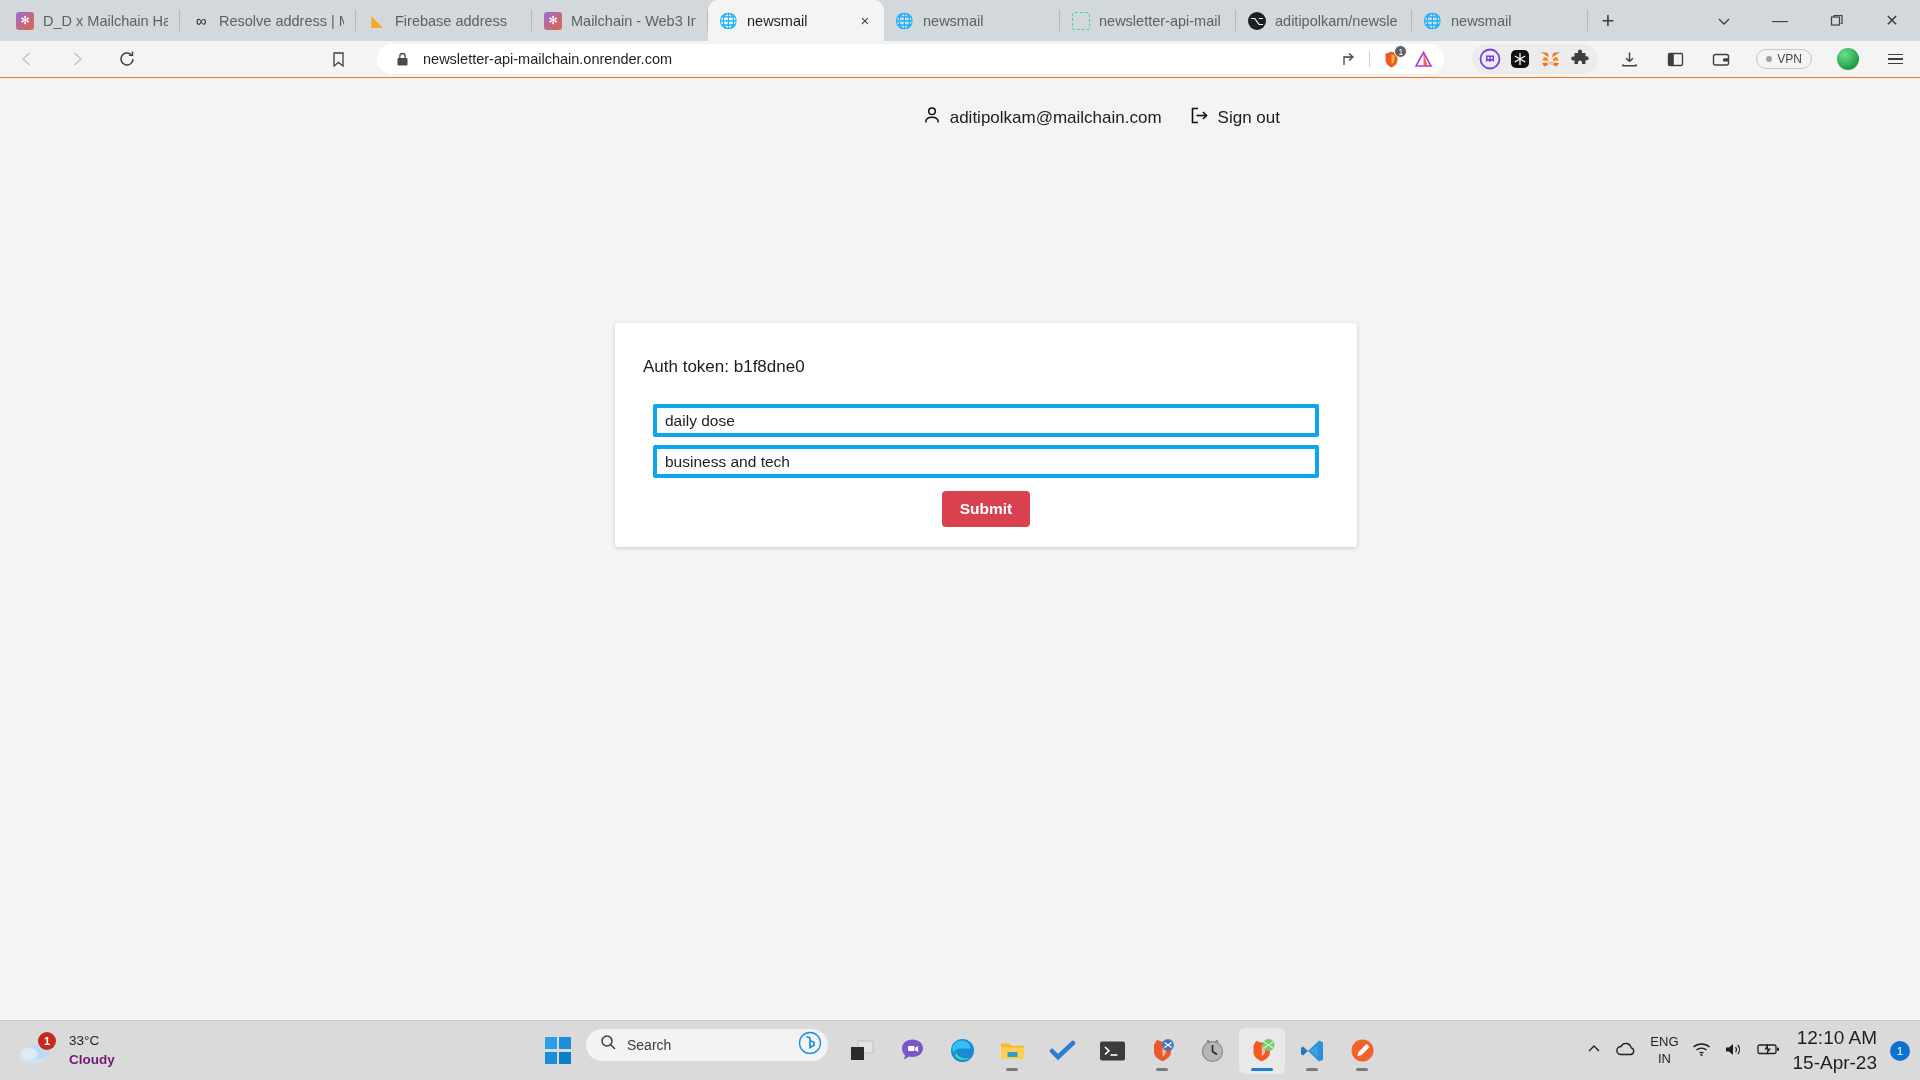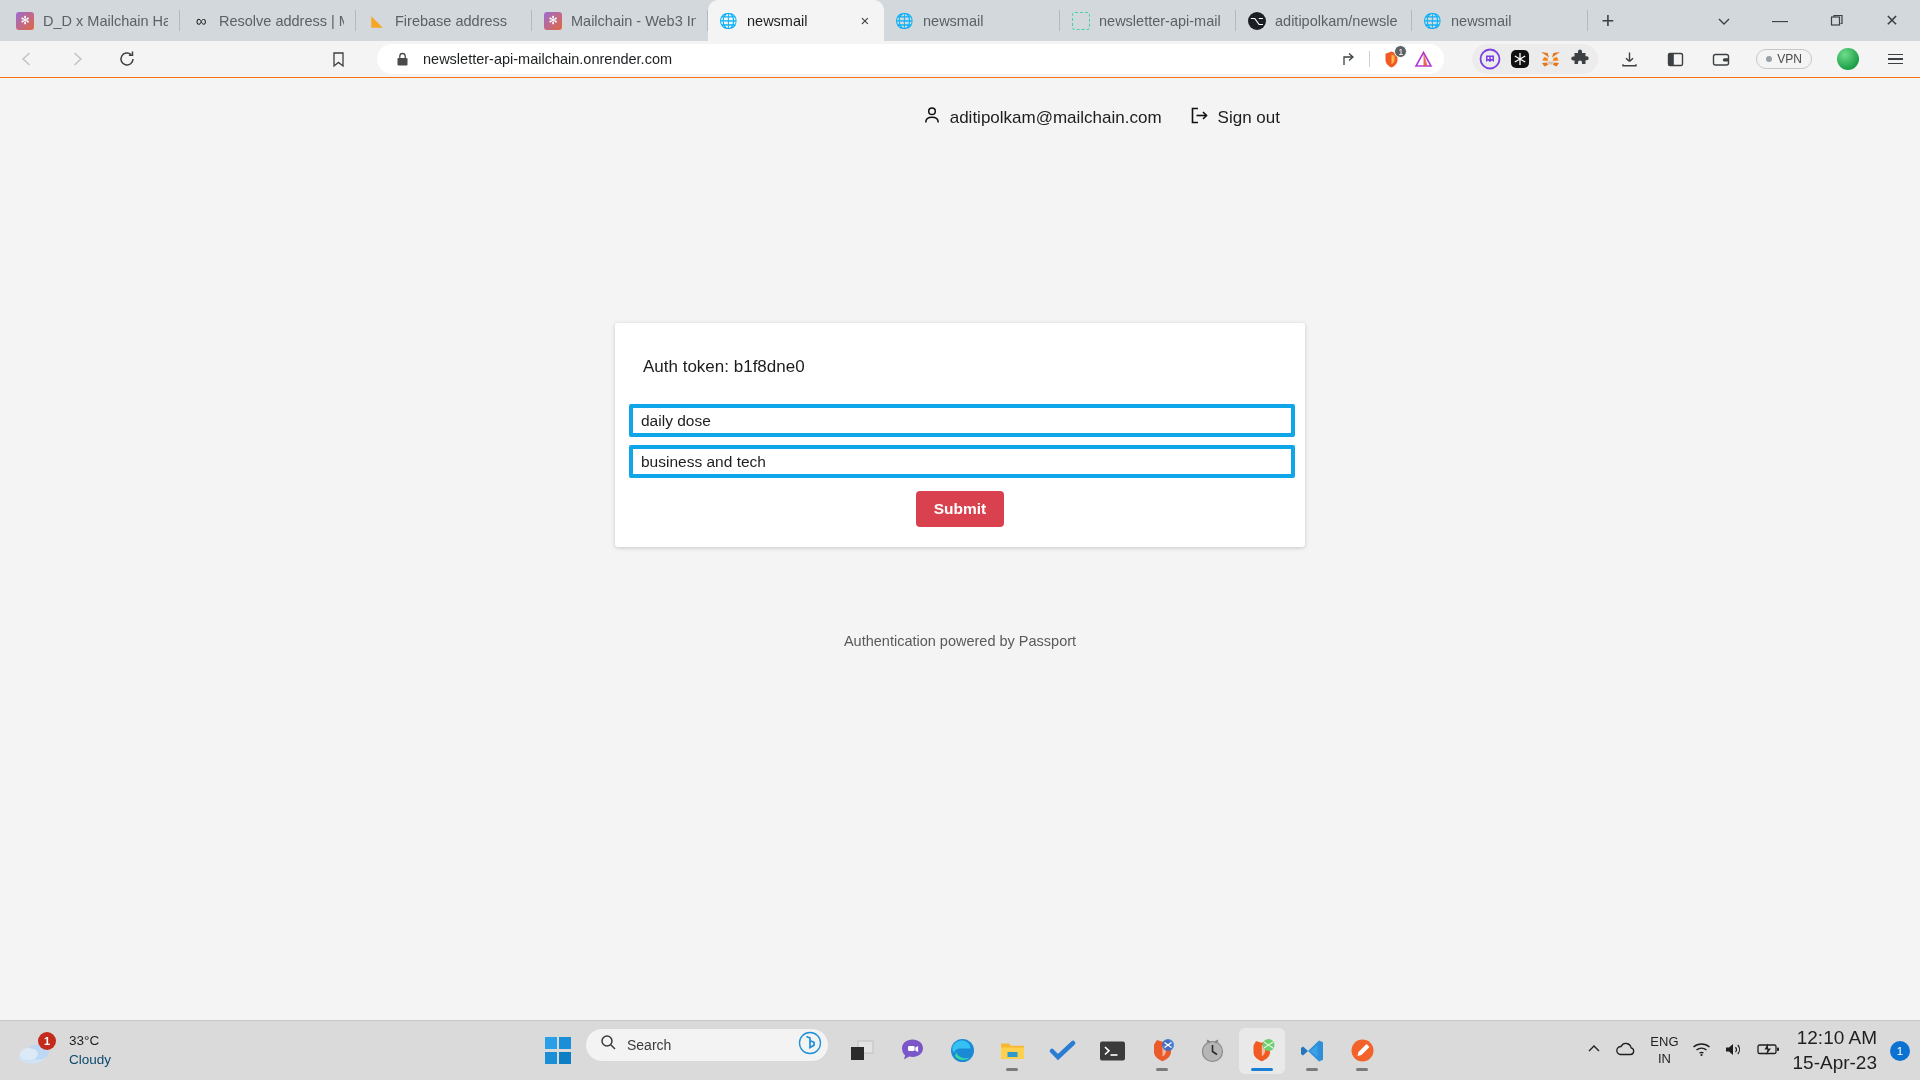--- a/index.html
+++ b/index.html
@@ -149,21 +149,21 @@
   .page-header {
     display:flex; justify-content:flex-end; align-items:center;
     gap: 28px;
     padding: 28px 640px 0 0;
     font-size: 17px; color: #1d1d1d;
   }
   .hdr-item { display:flex; align-items:center; gap:9px; }
   .auth-card {
     position:absolute;
     left: 615px; top: 245px;
-    width: 690px;
+    width: 742px;
     background: #ffffff;
     border-radius: 3px;
     box-shadow: 0 1px 4px rgba(0,0,0,.18);
     padding: 34px 14px 20px 14px;
   }
   .auth-token {
     font-size: 17px; color: #1d1d1d;
     padding-left: 14px;
     margin-bottom: 27px;
   }
@@ -202,21 +202,21 @@
     display:flex; align-items:center;
     position: relative;
     border-top: 1px solid #c8c8c8;
   }
   .weather {
     display:flex; align-items:center; gap:11px;
     padding-left: 18px; width: 300px;
   }
   .weather-ico { position:relative; width:40px; height:30px; }
   .weather-txt { font-size: 13.5px; color:#1f1f1f; line-height:1.35; }
-  .weather-txt .cond { color:#0c4a6e; }
+  .weather-txt .cond { color:#701a75;font-weight:bold; }
   .wbadge {
     position:absolute; left:20px; top:-4px;
     width:18px; height:18px; border-radius:50%;
     background:#c42b1c; color:#fff;
     font-size:11px; font-weight:bold;
     display:flex; align-items:center; justify-content:center;
   }
   .tb-center {
     position:absolute; left:50%; transform:translateX(-50%);
     display:flex; gap:4px;
@@ -484,21 +484,20 @@
 
     <div class="auth-card">
       <div class="auth-token">Auth token: b1f8dne0</div>
       <input class="field" value="daily dose" style="">
       <input class="field" value="business and tech" style="">
       <div class="submit-wrap">
         <button class="submit-btn">Submit</button>
       </div>
     </div>
 
-    <div class="page-footer">Authentication powered by Passport</div>
   </div>
 </div>
 
 <div class="taskbar">
 
   <div class="weather">
     <div class="weather-ico">
       <svg width="40" height="30" viewBox="0 0 40 30">
         <ellipse cx="14" cy="21" rx="13" ry="6.5" fill="#cfe3f5"></ellipse>
         <ellipse cx="20" cy="16" rx="11" ry="7.5" fill="#bcd8f2"></ellipse>

